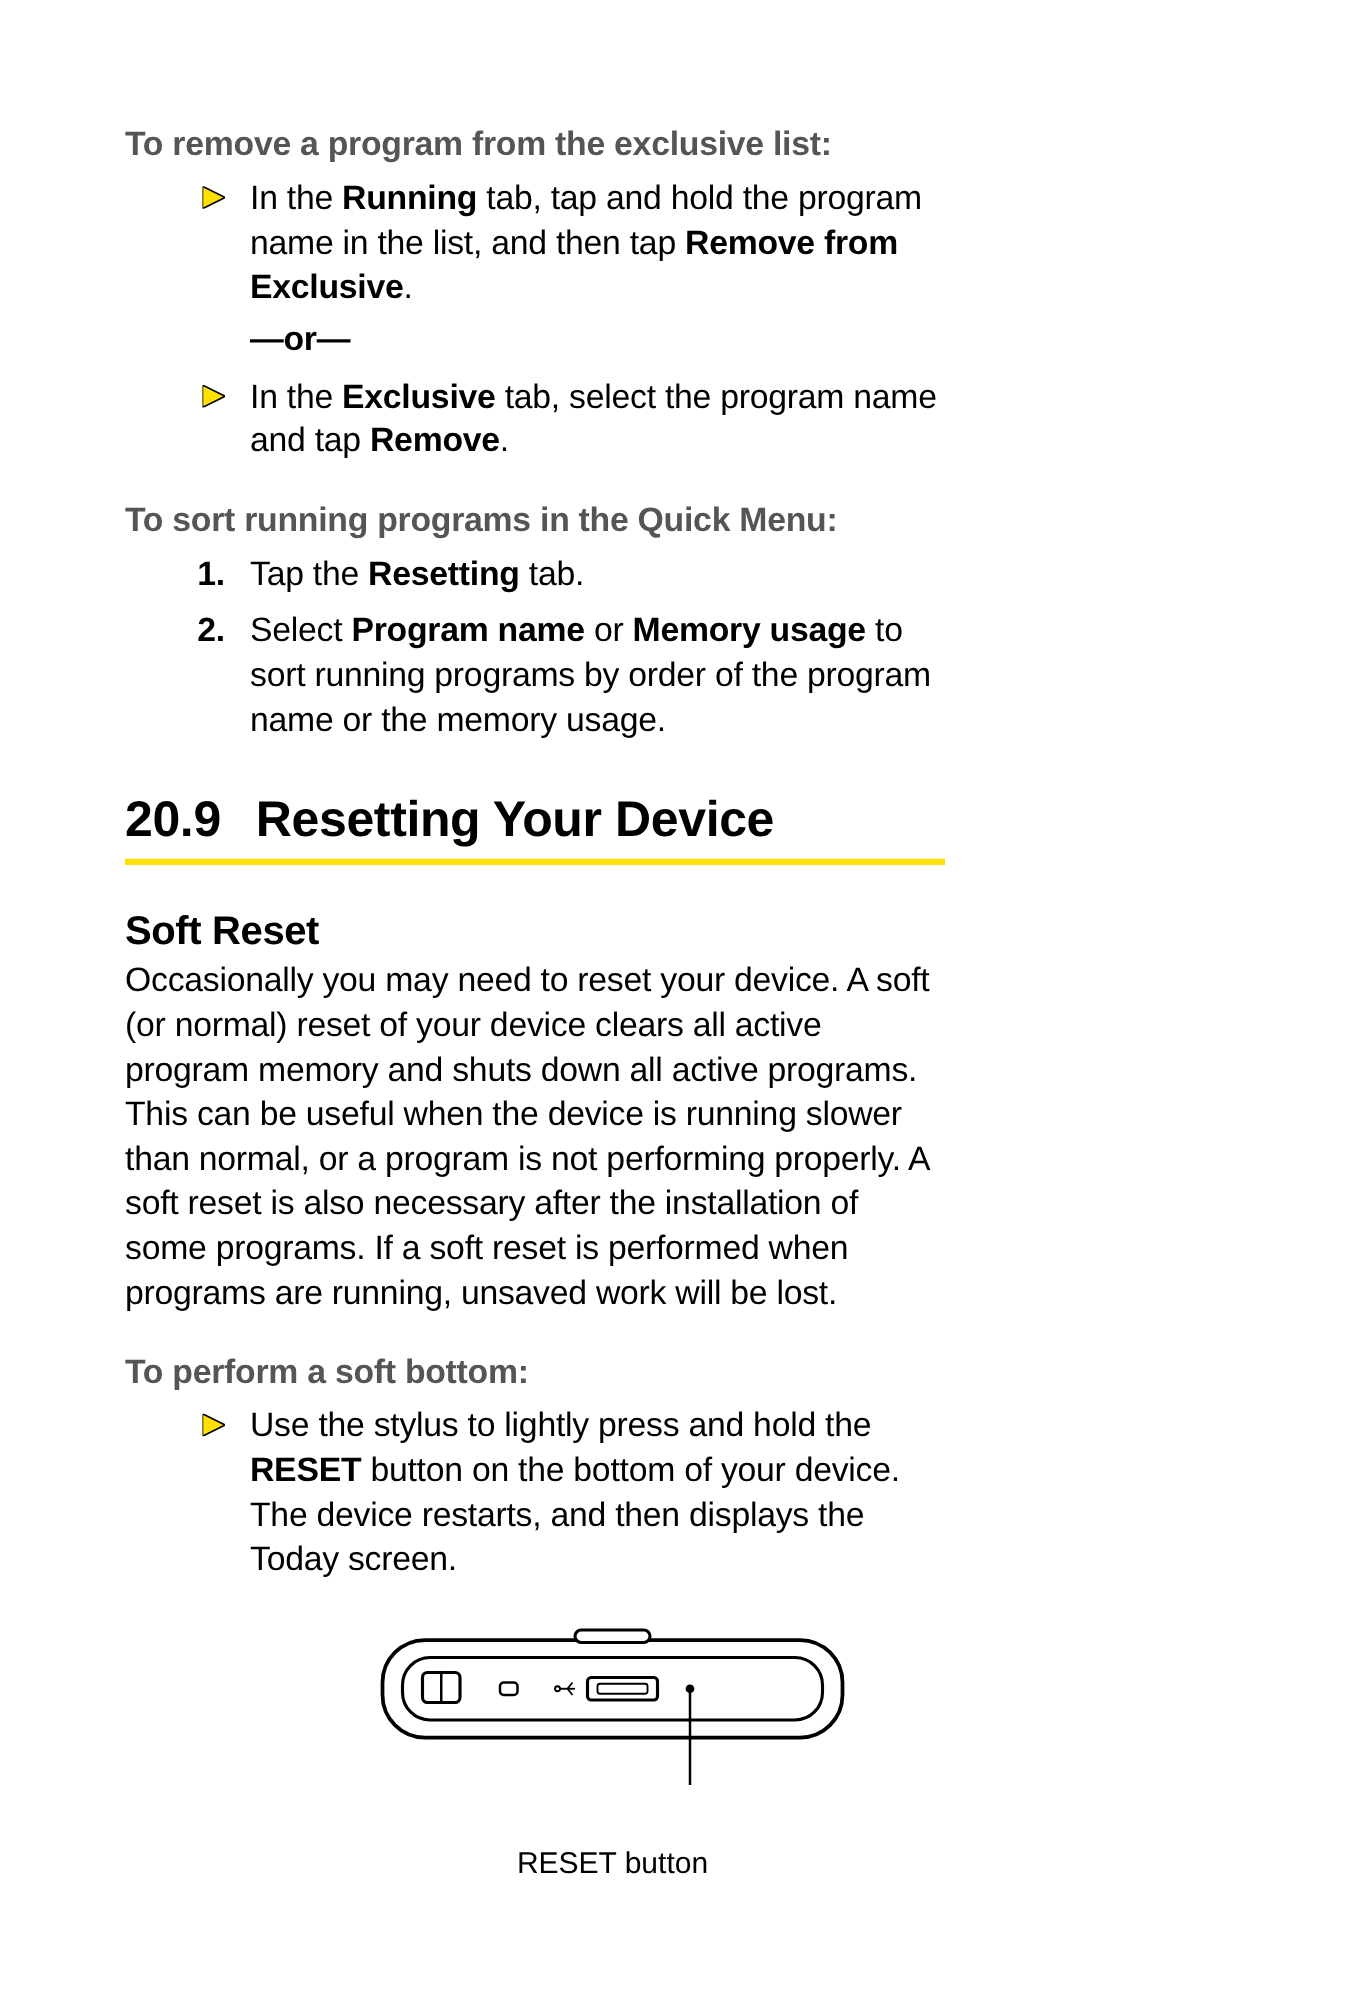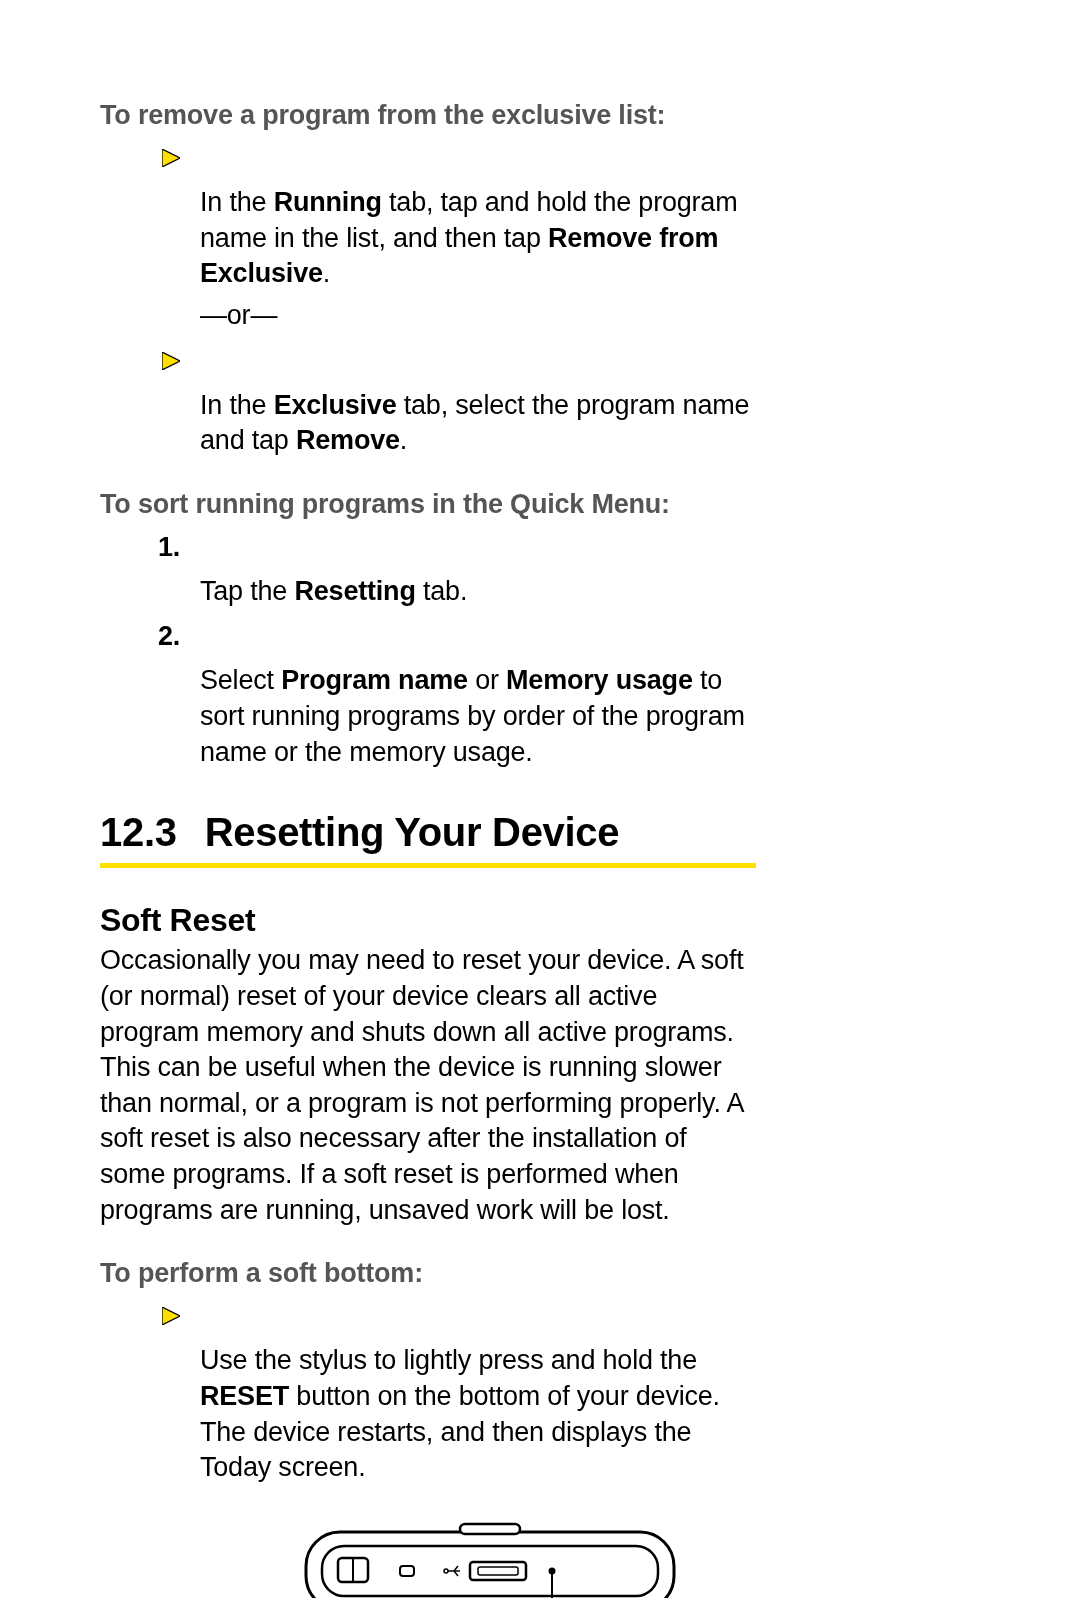--- a/index.html
+++ b/index.html
@@ -41,22 +41,22 @@
   .marker-col {
     flex: 0 0 60px;
     width: 60px;
     text-align: right;
     padding-right: 20px;
     box-sizing: content-box;
     margin-left: 20px;
   }
   .marker-tri svg { width: 18px; height: 18px; margin-top: 6px; }
   .marker-num { font-weight: 700; }
-  .li-body { flex: 1; margin-top: 44px; }
-  .li-body .sub { margin-top: 6px; }
+  .li-body { flex: 1; }
+  .li-body .sub { margin-top: 6px; font-weight: bold; }
   b { font-weight: 700; }
 
   .section-head {
     margin-top: 40px;
     border-bottom: 5px solid #ffe000;
     padding-bottom: 8px;
     display: flex;
     align-items: baseline;
     margin-bottom: 34px;
   }
@@ -144,21 +144,21 @@
     </li>
     <li>
       <span class="marker-col marker-num">2.</span>
       <span class="li-body">
         <span>Select </span><b>Program name</b><span> or </span><b>Memory usage</b><span> to sort running programs by order of the program name or the memory usage.</span>
       </span>
     </li>
   </ol>
 
   <div class="section-head">
-    <span class="num">12.3</span>
+    <span class="num">20.9</span>
     <span class="title">Resetting Your Device</span>
   </div>
 
   <p class="h3">Soft Reset</p>
   <p class="body">Occasionally you may need to reset your device. A soft (or normal) reset of your device clears all active program memory and shuts down all active programs. This can be useful when the device is running slower than normal, or a program is not performing properly. A soft reset is also necessary after the installation of some programs. If a soft reset is performed when programs are running, unsaved work will be lost.</p>
 
   <p class="subhead">To perform a soft bottom:</p>
   <ul class="bullets">
     <li>
       <span class="marker-col marker-tri">

